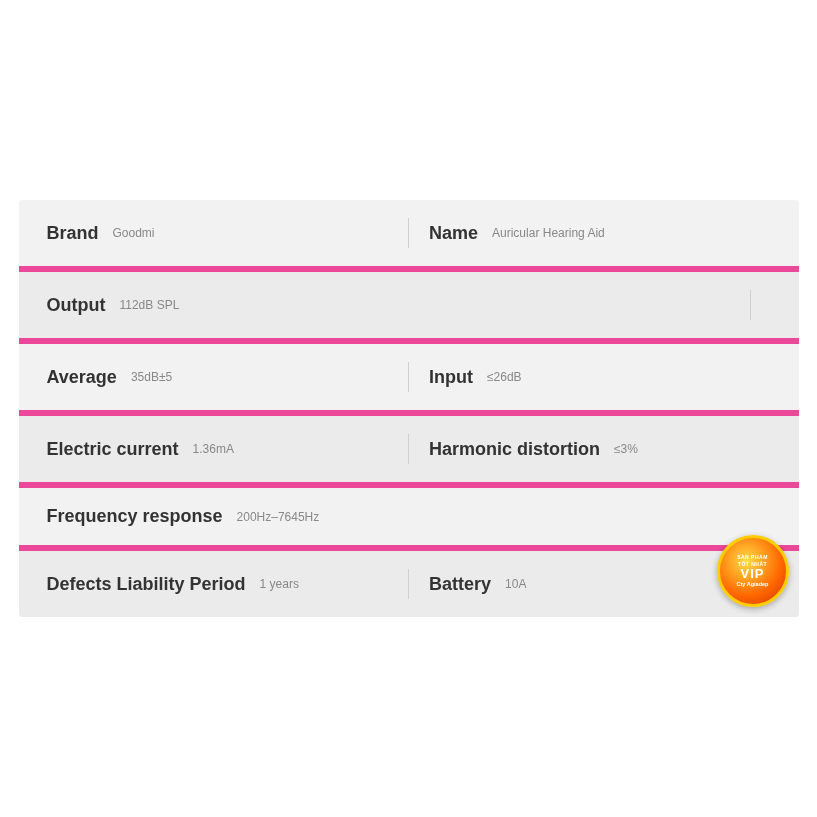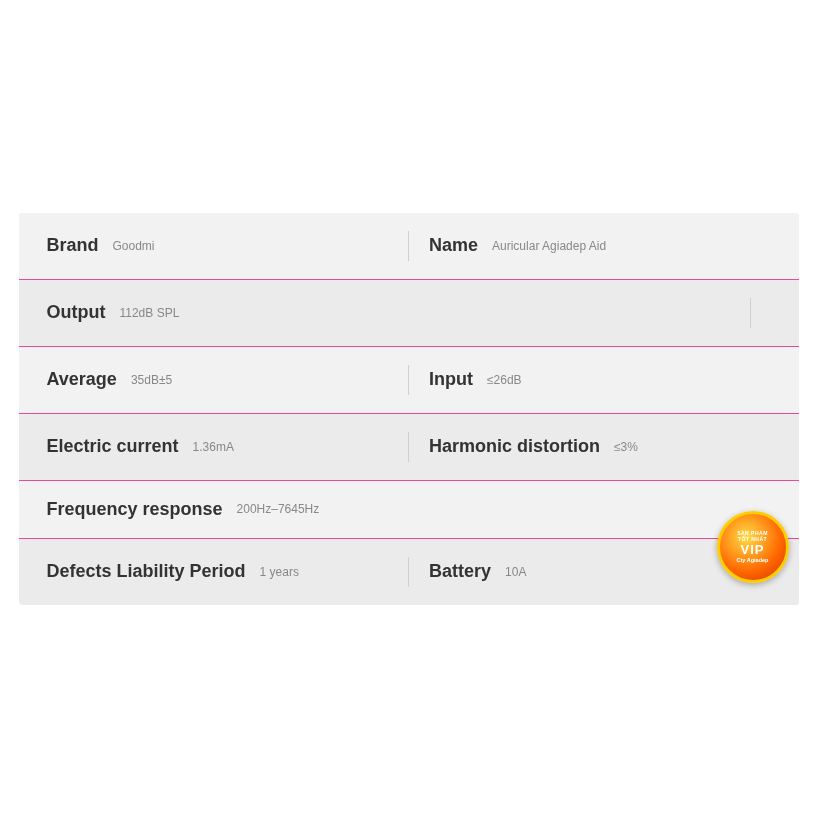--- a/index.html
+++ b/index.html
@@ -34,21 +34,21 @@
       border-radius: 4px;
       overflow: hidden;
       position: relative;
     }
 
     .spec-row {
       display: flex;
       align-items: center;
       padding: 18px 28px;
       background-color: #f2f2f2;
-      border-bottom: 1px solid #ec4899;
+      border-bottom: 6px solid #ec4899;
     }
 
     .spec-row:last-child {
       border-bottom: none;
     }
 
     .spec-row:nth-child(even) {
       background-color: #ebebeb;
     }
 
@@ -75,21 +75,21 @@
 
     .divider {
       width: 1px;
       height: 30px;
       background-color: #d0d0d0;
       margin: 0 20px;
     }
 
     .badge {
       position: absolute;
-      bottom: 22px;
+      bottom: 10px;
       right: 10px;
       width: 72px;
       height: 72px;
       border-radius: 50%;
       background: radial-gradient(circle at 40% 35%, #ffdd44, #ff6600 60%, #cc3300 100%);
       display: flex;
       flex-direction: column;
       align-items: center;
       justify-content: center;
       border: 3px solid #ffcc00;
@@ -134,21 +134,21 @@
   <div class="specs-table">
 
     <div class="spec-row">
       <div class="spec-cell">
         <span class="spec-label">Brand</span>
         <span class="spec-value">Goodmi</span>
       </div>
       <div class="divider"></div>
       <div class="spec-cell">
         <span class="spec-label">Name</span>
-        <span class="spec-value">Auricular Agiadep Aid</span>
+        <span class="spec-value">Auricular Hearing Aid</span>
       </div>
     </div>
 
     <div class="spec-row">
       <div class="spec-cell">
         <span class="spec-label">Output</span>
         <span class="spec-value">112dB SPL</span>
       </div>
       <div class="divider"></div>
     </div>

